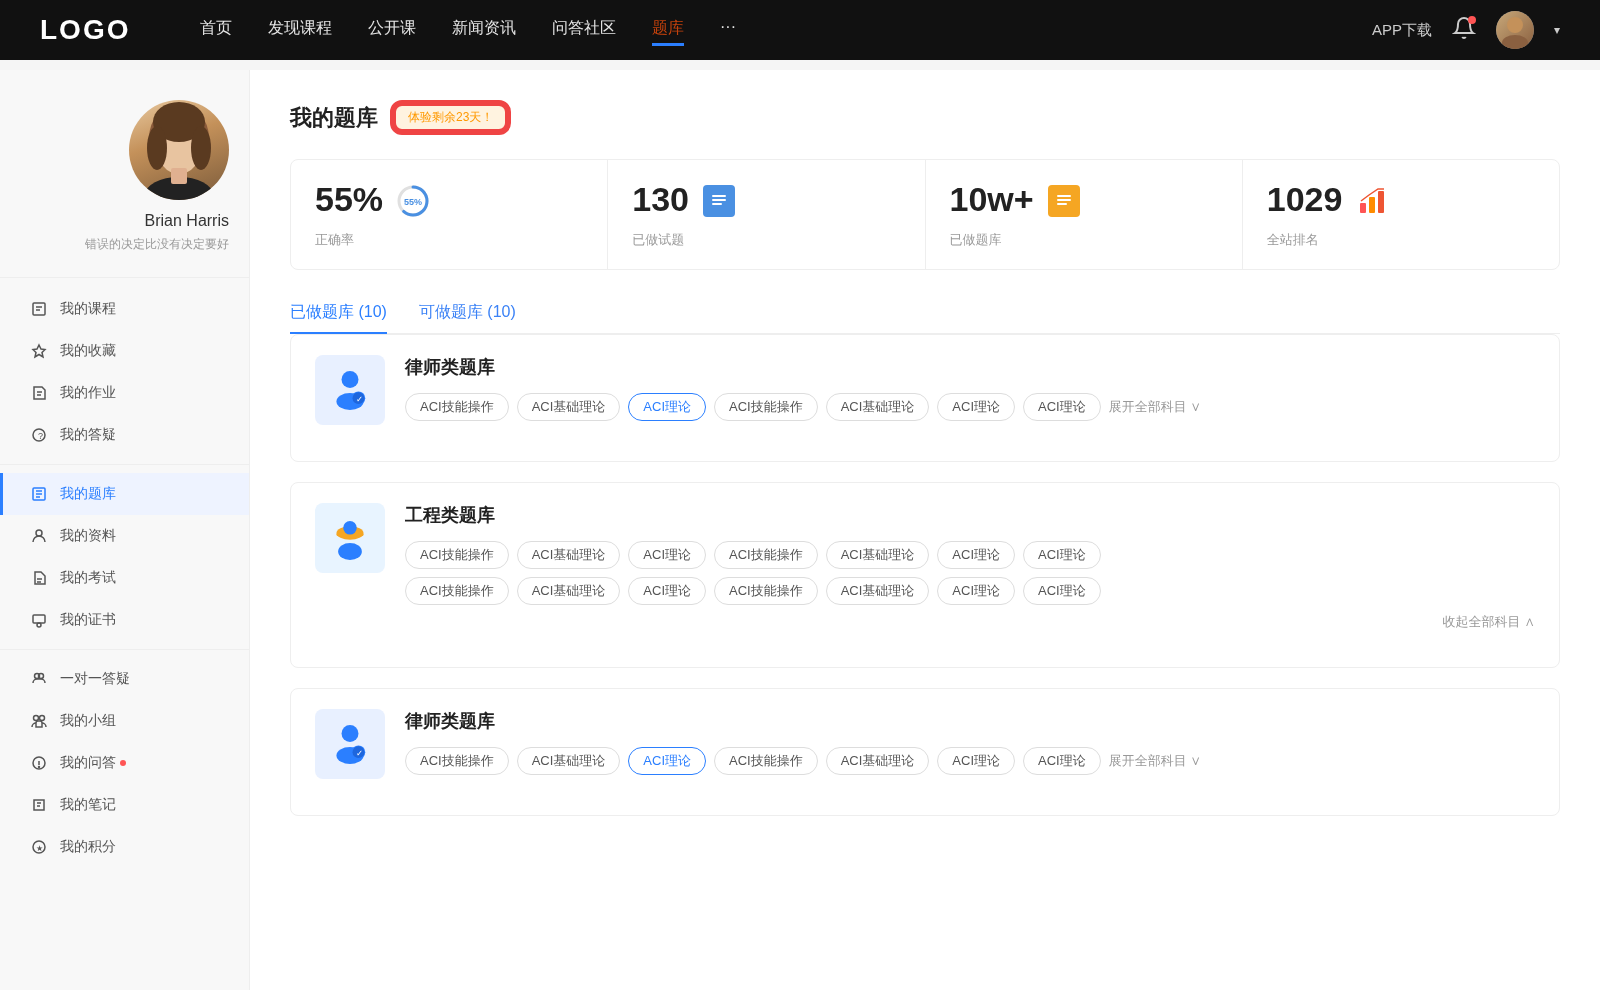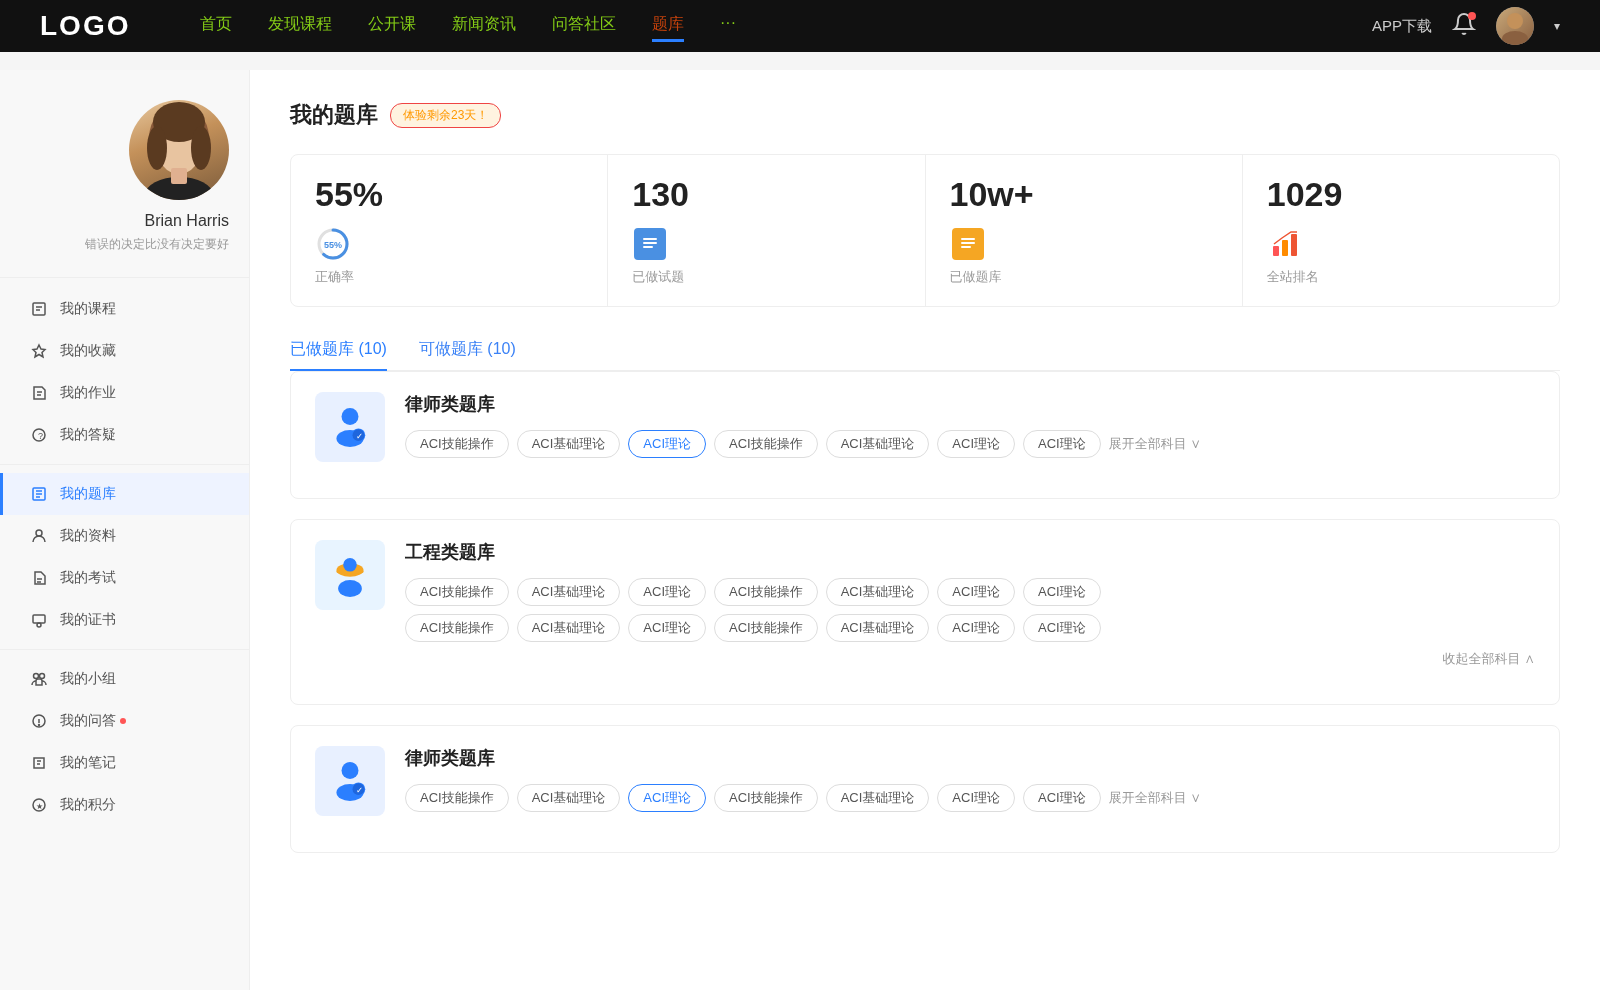--- a/index.html
+++ b/index.html
@@ -1,21 +1,21 @@
 <!DOCTYPE html>
 <html><head>
   <meta charset="utf-8">
   <style>
     * { box-sizing: border-box; margin: 0; padding: 0; }
     body { font-family: -apple-system, BlinkMacSystemFont, "PingFang SC", "Microsoft YaHei", sans-serif; background: #f5f5f5; min-height: 990px; }
 
     
     .navbar {
       background: #111;
-      height: 52px;
+      height: 60px;
       display: flex;
       align-items: center;
       padding: 0 40px;
       position: fixed;
       top: 0; left: 0; right: 0;
       z-index: 100;
     }
     .nav-logo {
       color: #fff;
       font-size: 28px;
@@ -23,21 +23,21 @@
       letter-spacing: 2px;
       margin-right: 60px;
       min-width: 100px;
     }
     .nav-links {
       display: flex;
       gap: 36px;
       flex: 1;
     }
     .nav-link {
-      color: #84cc16;
+      color: #e5e5e5;
       font-size: 16px;
       cursor: pointer;
       padding: 4px 0;
       position: relative;
     }
     .nav-link.active {
       color: #c2410c;
       border-bottom: 3px solid #2b7fff;
     }
     .nav-right {
@@ -185,21 +185,21 @@
       gap: 12px;
     }
     .page-title {
       font-size: 22px;
       font-weight: 600;
       color: #222;
     }
     .trial-badge {
       background: #fff3e0;
       color: #f90;
-      border: 1px solid #ef4444;
+      border: 6px solid #ef4444;
       border-radius: 12px;
       padding: 3px 12px;
       font-size: 12px;
     }
 
     
     .stats-row {
       display: flex;
       gap: 0;
       margin-bottom: 32px;
@@ -210,24 +210,23 @@
     .stat-item {
       flex: 1;
       padding: 20px 24px;
       border-right: 1px solid #eee;
       display: flex;
       flex-direction: column;
     }
     .stat-item:last-child { border-right: none; }
     .stat-top {
       display: flex;
-      align-items: flex-start;
+      align-items: flex-end;
       gap: 12px;
-      margin-bottom: 6px;
-      flex-direction: column;
+      margin-bottom: 12px;
     }
     .stat-value {
       font-size: 34px;
       font-weight: 700;
       color: #222;
     }
     .stat-icon {
       width: 36px; height: 36px;
       display: flex; align-items: center; justify-content: center;
     }
@@ -474,20 +473,30 @@
               <circle cx="8" cy="13" r="2"></circle>
               <line x1="8" y1="11" x2="8" y2="11"></line>
           </svg>
         </span>
         <span>我的证书</span>
       </div>
       <div class="menu-separator"></div>
       <div class="menu-item">
         <span class="menu-icon">
           <svg width="16" height="16" viewBox="0 0 16 16" fill="none" stroke="currentColor" stroke-width="1.5">
+            <path d="M2 12c0-2.2 1.8-4 4-4h4c2.2 0 4 1.8 4 4"></path>
+              <circle cx="6" cy="5" r="2.5"></circle>
+              <circle cx="10" cy="5" r="2.5"></circle>
+          </svg>
+        </span>
+        <span>一对一答疑</span>
+      </div>
+      <div class="menu-item">
+        <span class="menu-icon">
+          <svg width="16" height="16" viewBox="0 0 16 16" fill="none" stroke="currentColor" stroke-width="1.5">
             <circle cx="5" cy="5" r="2.5"></circle>
               <circle cx="11" cy="5" r="2.5"></circle>
               <path d="M1 14c0-2.2 1.8-4 4-4"></path>
               <path d="M11 10c2.2 0 4 1.8 4 4"></path>
               <path d="M5 10c0-1.1.9-2 2-2h2c1.1 0 2 .9 2 2v4H5v-4z"></path>
           </svg>
         </span>
         <span>我的小组</span>
       </div>
       <div class="menu-item" style="position:relative;">

